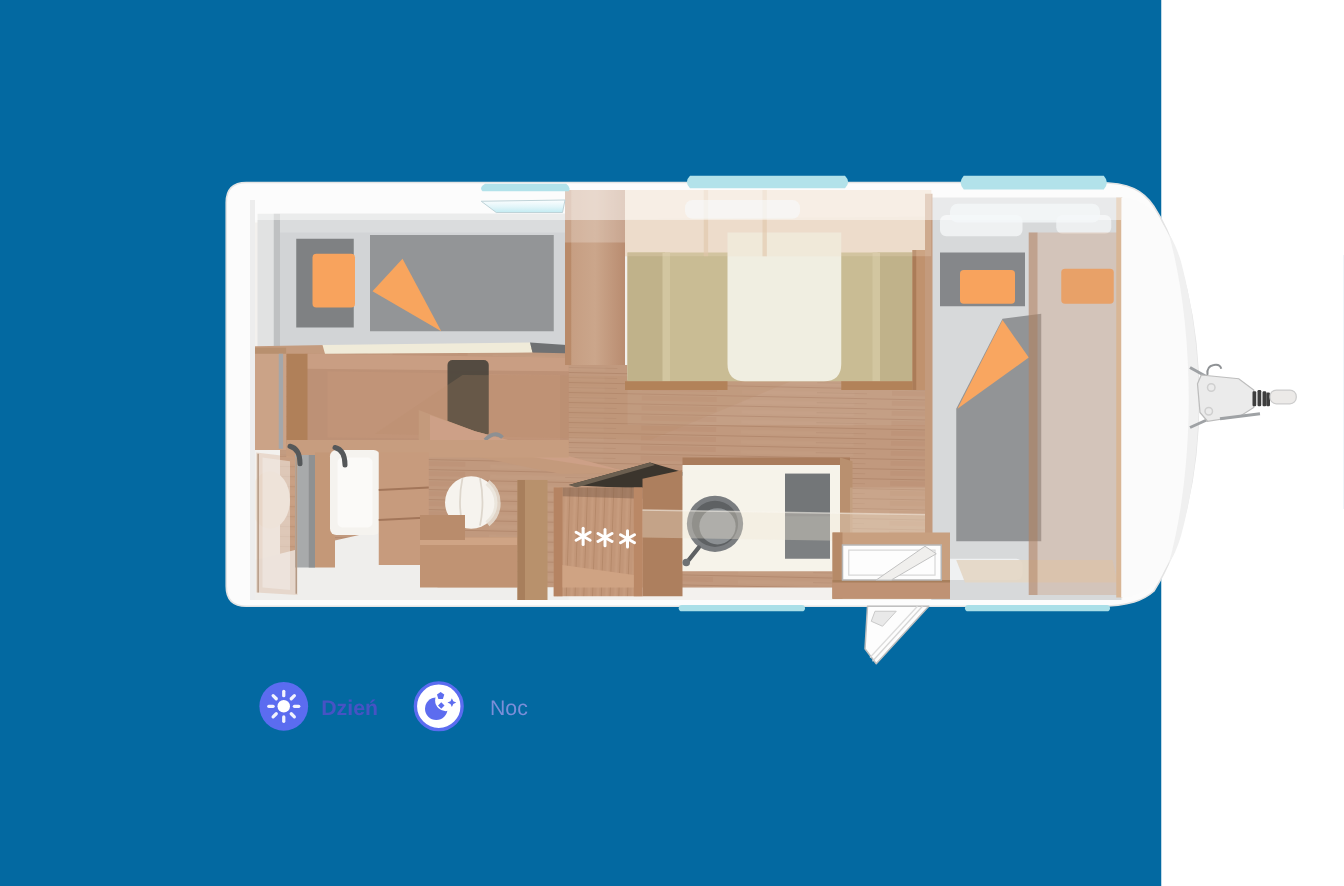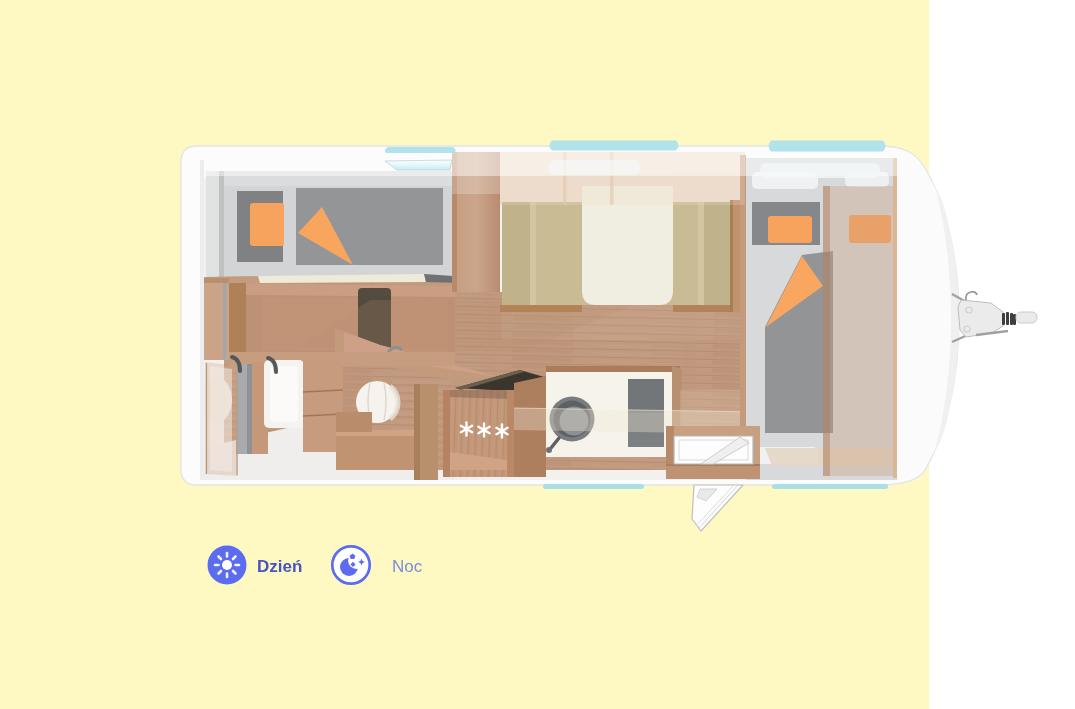--- a/index.html
+++ b/index.html
@@ -1,16 +1,16 @@
 <!DOCTYPE html>
 <html><head>
 <meta charset="utf-8">
 <style>
   html,body{margin:0;padding:0;background:#ffffff;width:1075px;height:709px;overflow:hidden;font-family:"Liberation Sans",sans-serif;}
-  #stage{position:relative;width:929px;height:709px;background:#fef9c3;}
+  #stage{position:relative;width:929px;height:709px;background:#0369a1;}
   svg{position:absolute;left:0;top:0;}
 </style>
 </head>
 <body>
 <div id="stage">
 <svg width="1075" height="709" viewBox="0 0 1075 709">
   <defs>
     <linearGradient id="woodv" x1="0" y1="0" x2="1" y2="0">
       <stop offset="0" stop-color="#c59c80"></stop>
       <stop offset="0.5" stop-color="#cba68b"></stop>

